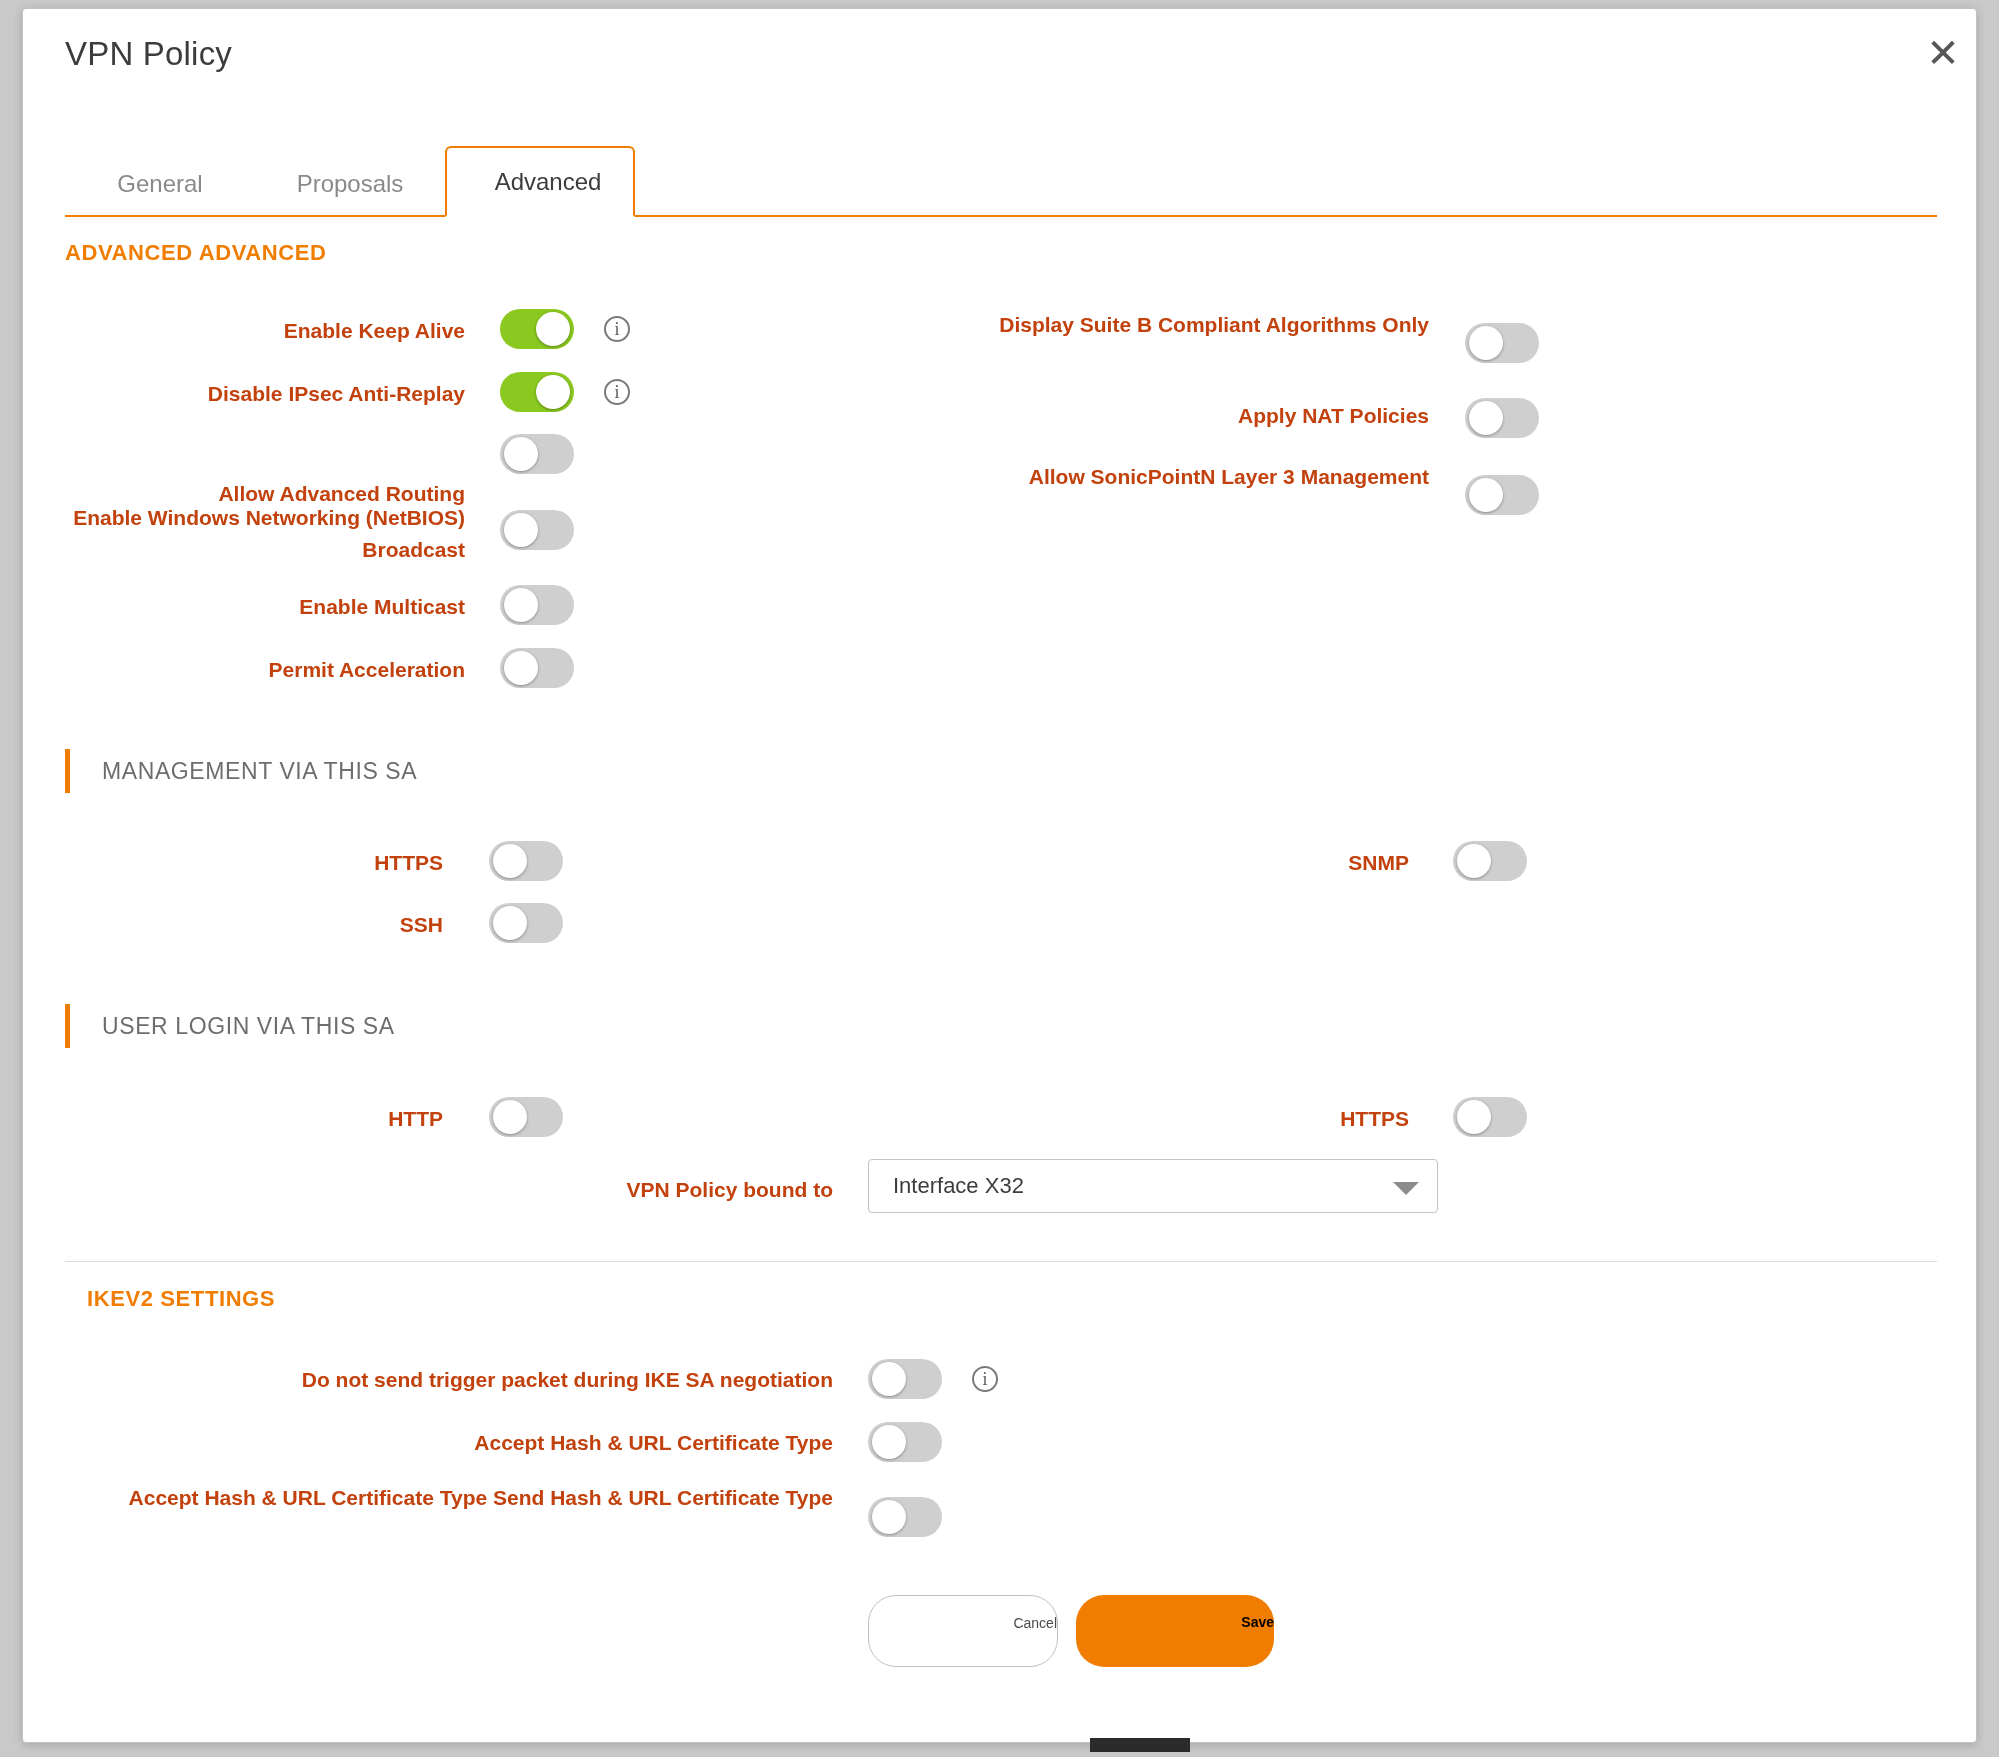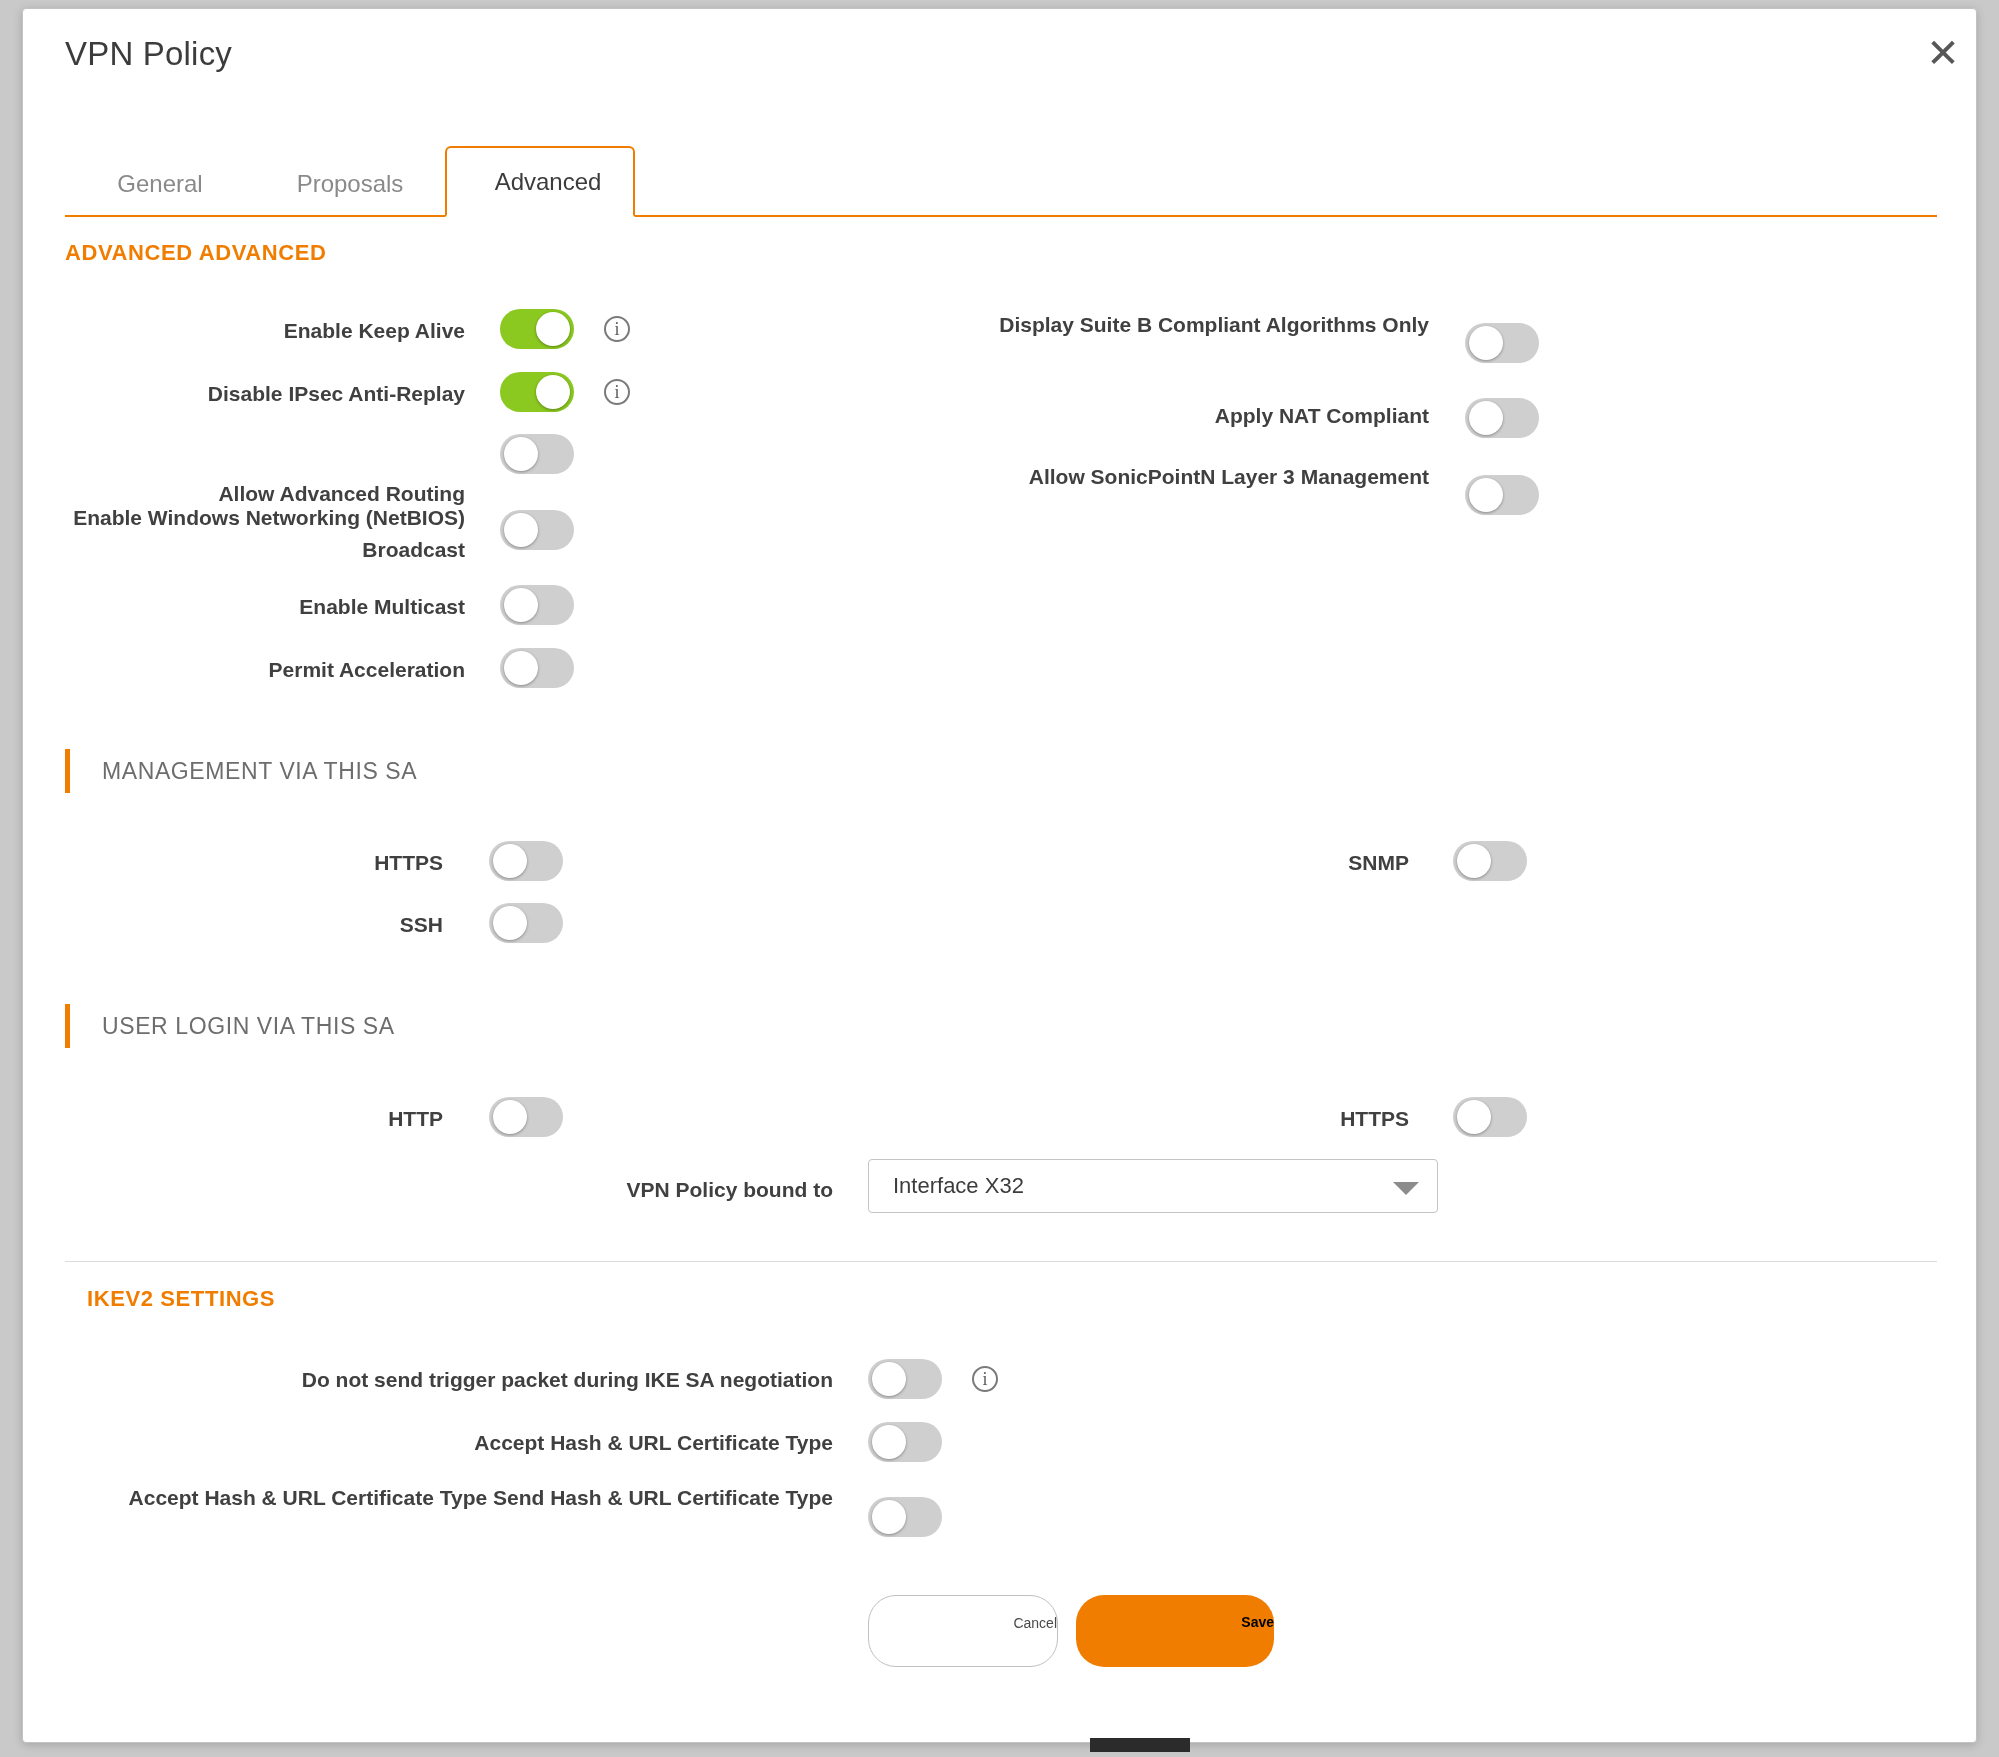--- a/index.html
+++ b/index.html
@@ -94,21 +94,21 @@
     letter-spacing: 0.6px;
     padding-left: 32px;
     border-left: 5px solid #f07d00;
     line-height: 44px;
     height: 44px;
   }
   .row-label {
     position: absolute;
     font-size: 21px;
     font-weight: bold;
-    color: #404040;
+    color: #c2410c;
     text-align: right;
     line-height: 32px;
   }
   .toggle {
     position: absolute;
     width: 74px;
     height: 40px;
     border-radius: 20px;
     background: #cfcfcf;
     cursor: pointer;
@@ -244,21 +244,21 @@
     <div class="row-label" style="left:42px; top:645px; width:400px;">Permit Acceleration</div>
     <div class="toggle" style="left:477px; top:639px;">
         <span class="knob"></span>
       </div>
 
     <div class="row-label" style="left:960px; top:300px; width:446px;">Display Suite B Compliant Algorithms Only</div>
     <div class="toggle" style="left:1442px; top:314px;">
         <span class="knob"></span>
       </div>
 
-    <div class="row-label" style="left:960px; top:391px; width:446px;">Apply NAT Compliant</div>
+    <div class="row-label" style="left:960px; top:391px; width:446px;">Apply NAT Policies</div>
     <div class="toggle" style="left:1442px; top:389px;">
         <span class="knob"></span>
       </div>
 
     <div class="row-label" style="left:960px; top:452px; width:446px;">Allow SonicPointN Layer 3 Management</div>
     <div class="toggle" style="left:1442px; top:466px;">
         <span class="knob"></span>
       </div>
 
     <div class="sub-head" style="left:42px; top:740px;">MANAGEMENT VIA THIS SA</div>

